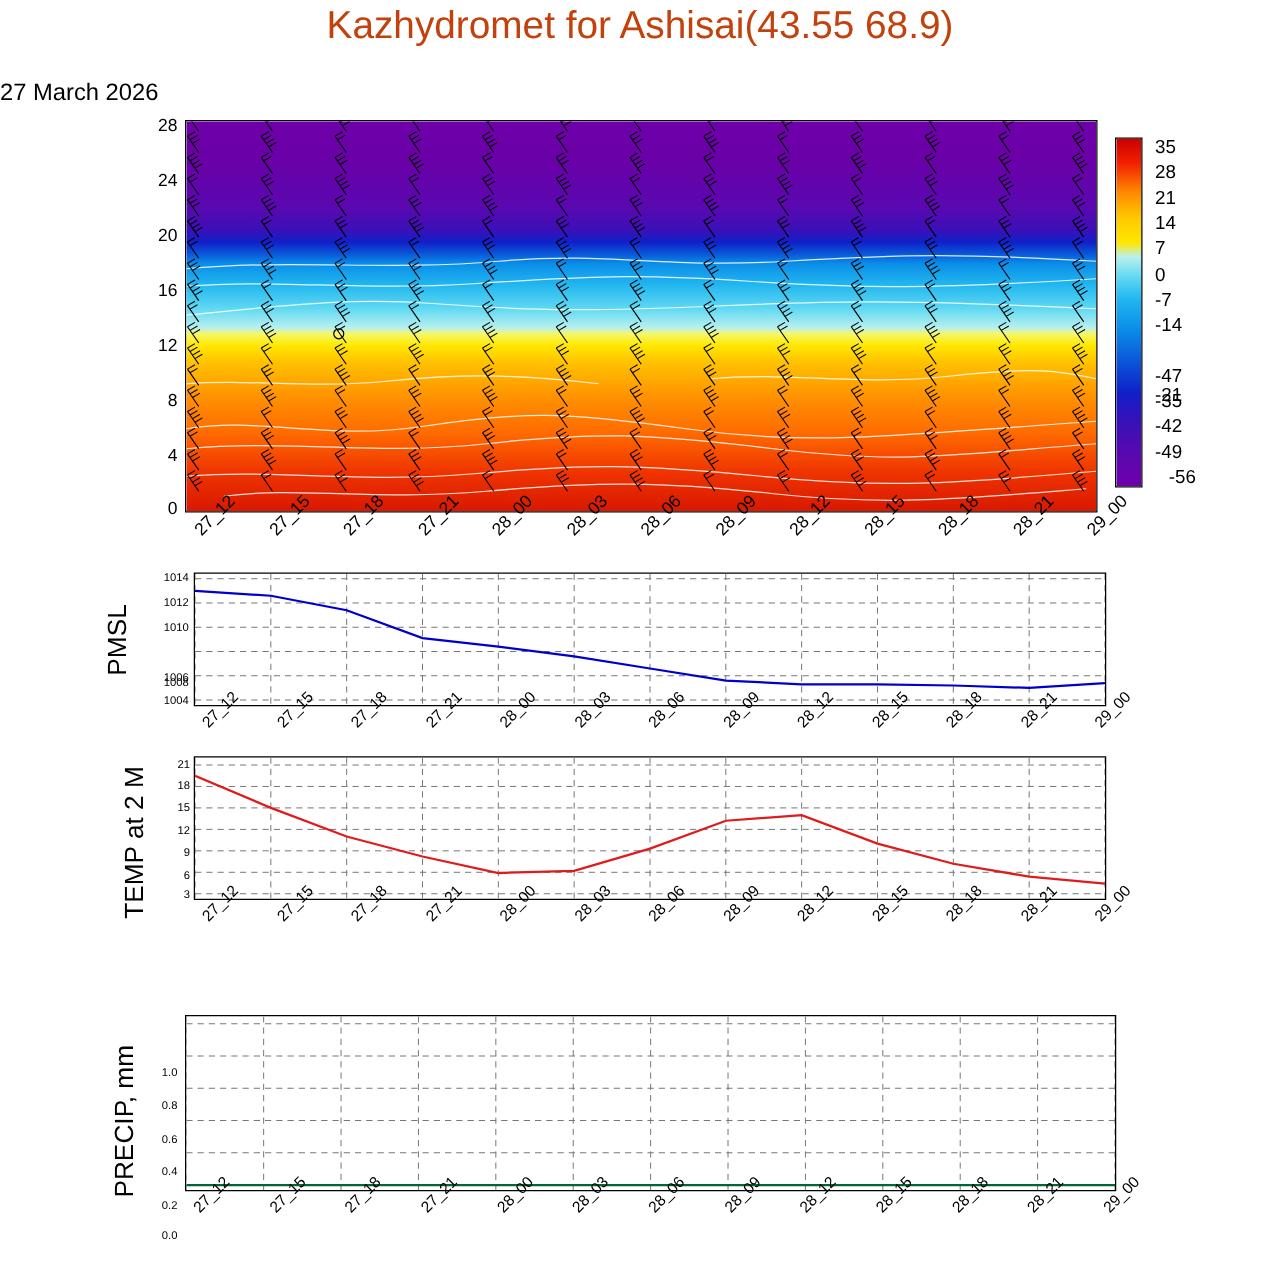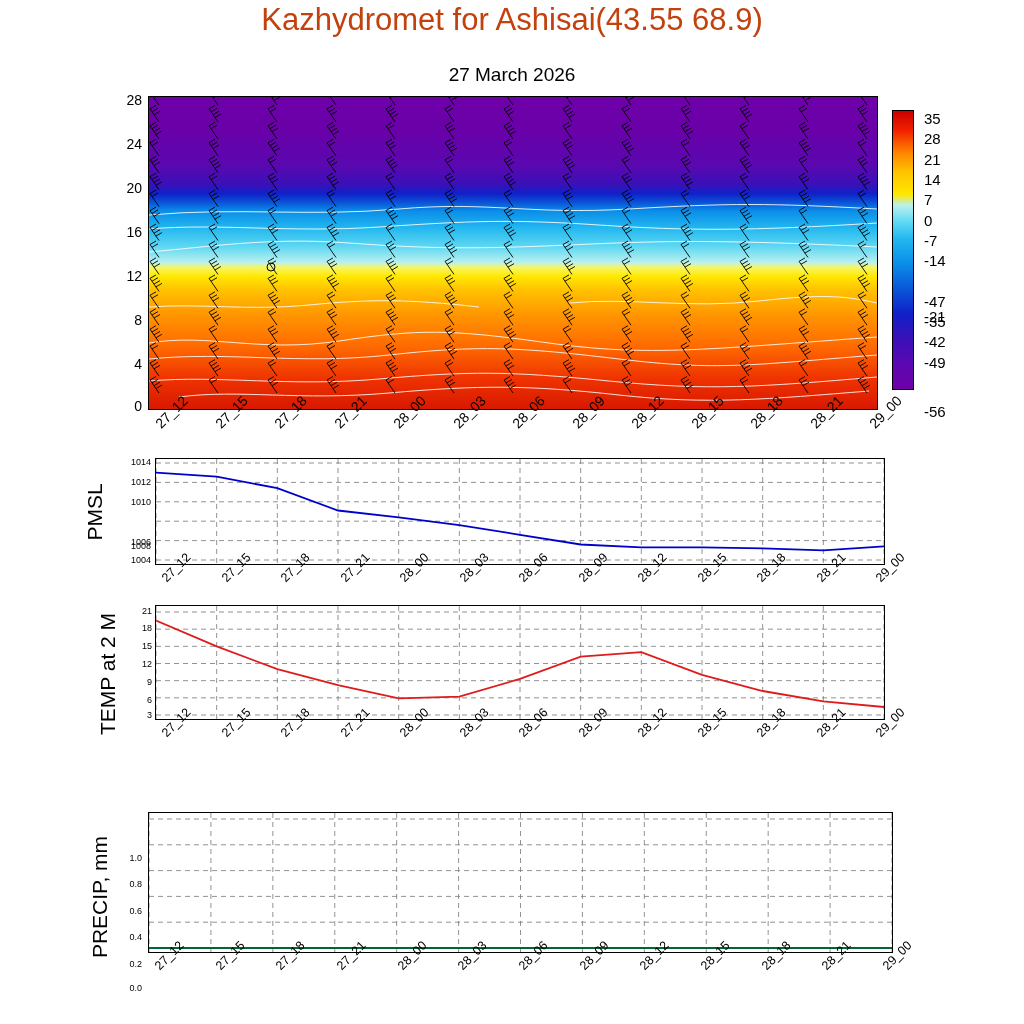--- a/index.html
+++ b/index.html
@@ -28,21 +28,21 @@
     text-align: center;
     font-size: 31px;
     letter-spacing: 0px;
     color: #c2410c;
   }
   .subtitle {
     position: absolute;
     left: 0;
     top: 64px;
     width: 1024px;
-    text-align: center;
+    text-align: left;
     font-size: 19px;
     color: #000;
   }
 
   
   .frame {
     position: absolute;
     box-sizing: border-box;
     border: 1px solid #000;
     background: #fff;
@@ -434,21 +434,21 @@
       <div class="cbar-label" style="top: 68.9231px; left: 0px;">14</div>
       <div class="cbar-label" style="top: 89.2308px; left: 0px;">7</div>
       <div class="cbar-label" style="top: 109.538px; left: 0px;">0</div>
       <div class="cbar-label" style="top: 129.846px; left: 0px;">-7</div>
       <div class="cbar-label" style="top: 150.154px; left: 0px;">-14</div>
       <div class="cbar-label" style="top: 170.462px; left: 0px; margin-top: 36px;">-21</div>
       <div class="cbar-label" style="top: 190.769px; left: 0px;">-47</div>
       <div class="cbar-label" style="top: 211.077px; left: 0px;">-35</div>
       <div class="cbar-label" style="top: 231.385px; left: 0px;">-42</div>
       <div class="cbar-label" style="top: 251.692px; left: 0px;">-49</div>
-      <div class="cbar-label" style="top: 272px; left: 0px; margin-top: 29px;">-56</div>
+      <div class="cbar-label" style="top: 272px; left: 11px;">-56</div>
     </div>
 
   <div class="ylabel-rot" style="left:35px; top:500px; width:120px;">PMSL</div>
   <div class="frame" style="left:155px; top:458px; width:730px; height:107px;">
     <svg width="728" height="105" viewBox="0 0 728 105">
       <g stroke="#777" stroke-width="0.8" stroke-dasharray="5,4" id="pmsl-grid">
           <line x1="0" x2="0" y1="0" y2="105"></line>
           <line x1="60.666666666666664" x2="60.666666666666664" y1="0" y2="105"></line>
           <line x1="121.33333333333333" x2="121.33333333333333" y1="0" y2="105"></line>
           <line x1="182" x2="182" y1="0" y2="105"></line>

